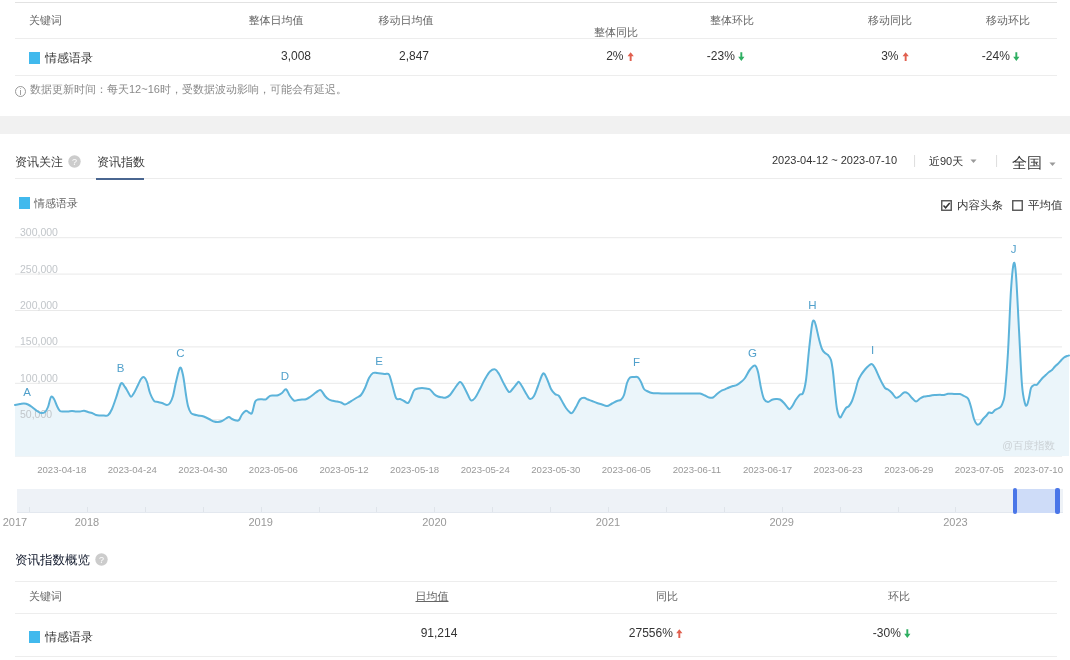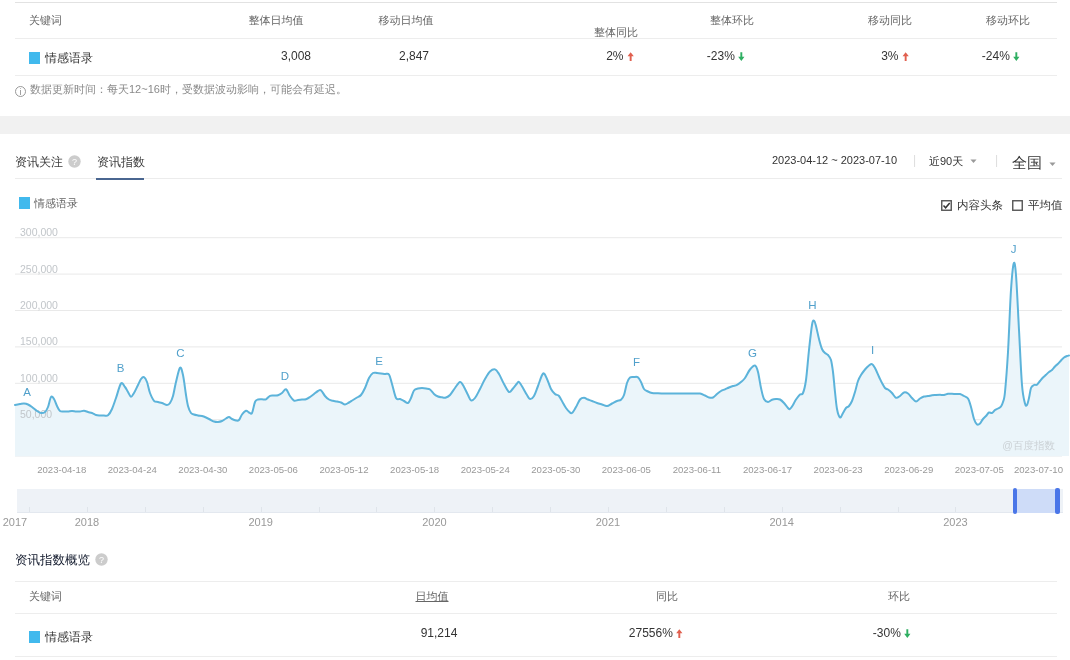--- a/index.html
+++ b/index.html
@@ -140,21 +140,21 @@
     <div class="tick" style="left:996.3px"></div>
 <div class="sel"></div>
 <div class="handle" style="left:995.8px;"></div>
 <div class="handle" style="left:1038px;"></div>
 </div>
 <div class="yearlab" style="left:-5.0px">2017</div>
 <div class="yearlab" style="left:66.9px">2018</div>
 <div class="yearlab" style="left:240.7px">2019</div>
 <div class="yearlab" style="left:414.5px">2020</div>
 <div class="yearlab" style="left:588.0px">2021</div>
-<div class="yearlab" style="left:761.7px">2014</div>
+<div class="yearlab" style="left:761.7px">2029</div>
 <div class="yearlab" style="left:935.4px">2023</div>
 
 <div class="abs" style="left:15px; top:552px; font-size:12.5px; color:#0f172a;">资讯指数概览 <span style="margin-left:2px;"><svg width="13" height="13" viewBox="0 0 13 13" style="vertical-align:-2px">
         <circle cx="6.5" cy="6.5" r="6.2" fill="#ccc"></circle>
         <text x="6.5" y="9.6" font-size="9" fill="#fff" text-anchor="middle" font-family="Liberation Sans">?</text>
       </svg></span></div>
 <div class="hline" style="top:581px"></div>
 <div class="hline" style="top:613px"></div>
 <div class="hline" style="top:656px"></div>
 <div class="abs th" style="left:29px; top:589px;">关键词</div>

